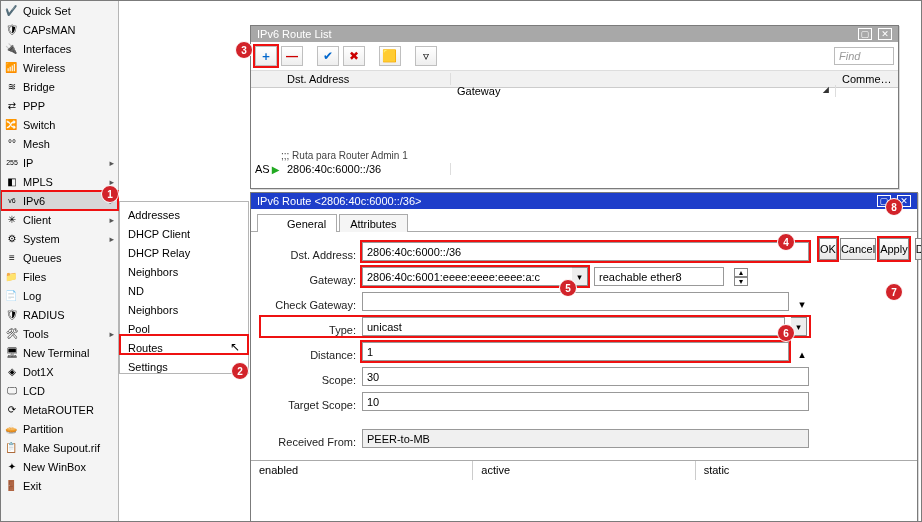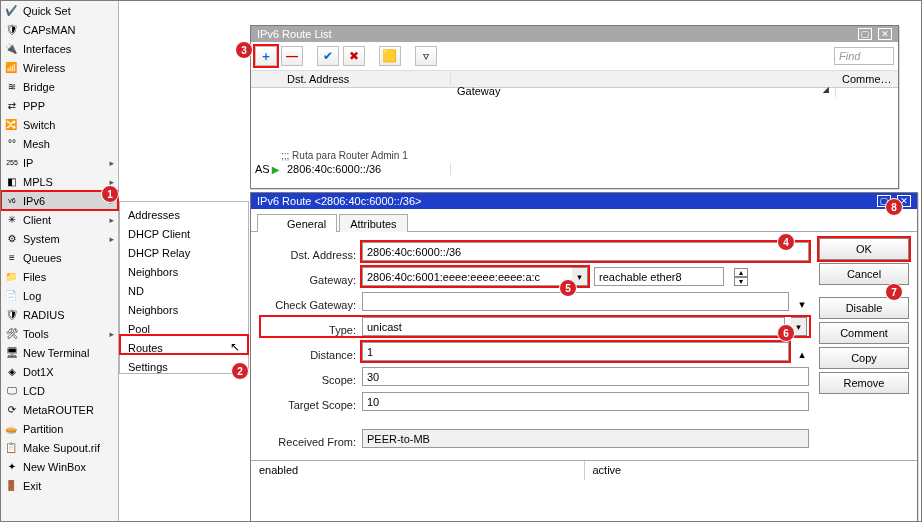--- a/index.html
+++ b/index.html
@@ -53,21 +53,21 @@
   .edit-form { flex:1; display:flex; flex-direction:column; gap:6px; padding:4px 2px; }
   .fld { display:flex; align-items:flex-end; gap:6px; }
   .fld .lbl { width: 95px; text-align:right; color:#222; }
   .fld .inp { flex:1; height:19px; border:1px solid #999; background:#fff; padding:0 4px; display:flex; align-items:center; }
   .fld .inp.half { flex:0 0 210px; }
   .fld .inp.static { flex:0 0 130px; }
   .redbox { outline:2px solid #e11; outline-offset:0; }
   .spin { width:14px; display:flex; flex-direction:column; margin-left:4px; }
   .spin .s { height:9px; border:1px solid #888; font-size:8px; line-height:1; text-align:center; }
   .combo-btn { width:16px; height:19px; border:1px solid #888; border-left:none; background:#eee; display:inline-flex; align-items:center; justify-content:center; font-size:9px; }
-  .btns { width:90px; display:flex; flex-direction:column; gap:3px; }
+  .btns { width:90px; display:flex; flex-direction:row; gap:3px; }
   .btn { height:22px; border:1px solid #888; background:linear-gradient(#fff,#e8e8e8); display:flex; align-items:center; justify-content:center; cursor:pointer; }
   .btn.sel { outline:2px solid #e11; outline-offset:0; }
   .status-bar { display:flex; border-top:1px solid #aaa; height:20px; font-size:10px; }
   .status-bar div { flex:1; padding:3px 8px; border-right:1px solid #ccc; }
   .status-bar div:last-child { border-right:none; }
 
   
   .badge { position:absolute; width:18px; height:18px; border-radius:50%; background:#d2232a; color:#fff; display:flex; align-items:center; justify-content:center; font-weight:bold; font-size:10px; border:1px solid #fff; z-index:50; }
 </style>
 </head>
@@ -312,30 +312,32 @@
         </div>
         <div style="height:6px"></div>
         <div class="fld">
           <span class="lbl">Received From:</span>
           <span class="inp" style="background:#f0f0f0">PEER-to-MB</span>
         </div>
       </div>
       <div class="btns">
         <div class="btn sel">OK</div>
         <div class="btn">Cancel</div>
+        <div class="btn sel">Apply</div>
         <div style="height:6px"></div>
         <div class="btn">Disable</div>
         <div class="btn">Comment</div>
         <div class="btn">Copy</div>
         <div class="btn">Remove</div>
       </div>
     </div>
     <div class="status-bar">
       <div>enabled</div>
       <div>active</div>
+      <div>static</div>
     </div>
   </div>
 
   <div class="badge" style="left:100px; top:184px">1</div>
   <div class="badge" style="left:230px; top:361px">2</div>
   <div class="badge" style="left:234px; top:40px">3</div>
   <div class="badge" style="left:776px; top:232px">4</div>
   <div class="badge" style="left:558px; top:278px">5</div>
   <div class="badge" style="left:776px; top:323px">6</div>
   <div class="badge" style="left:884px; top:282px">7</div>

